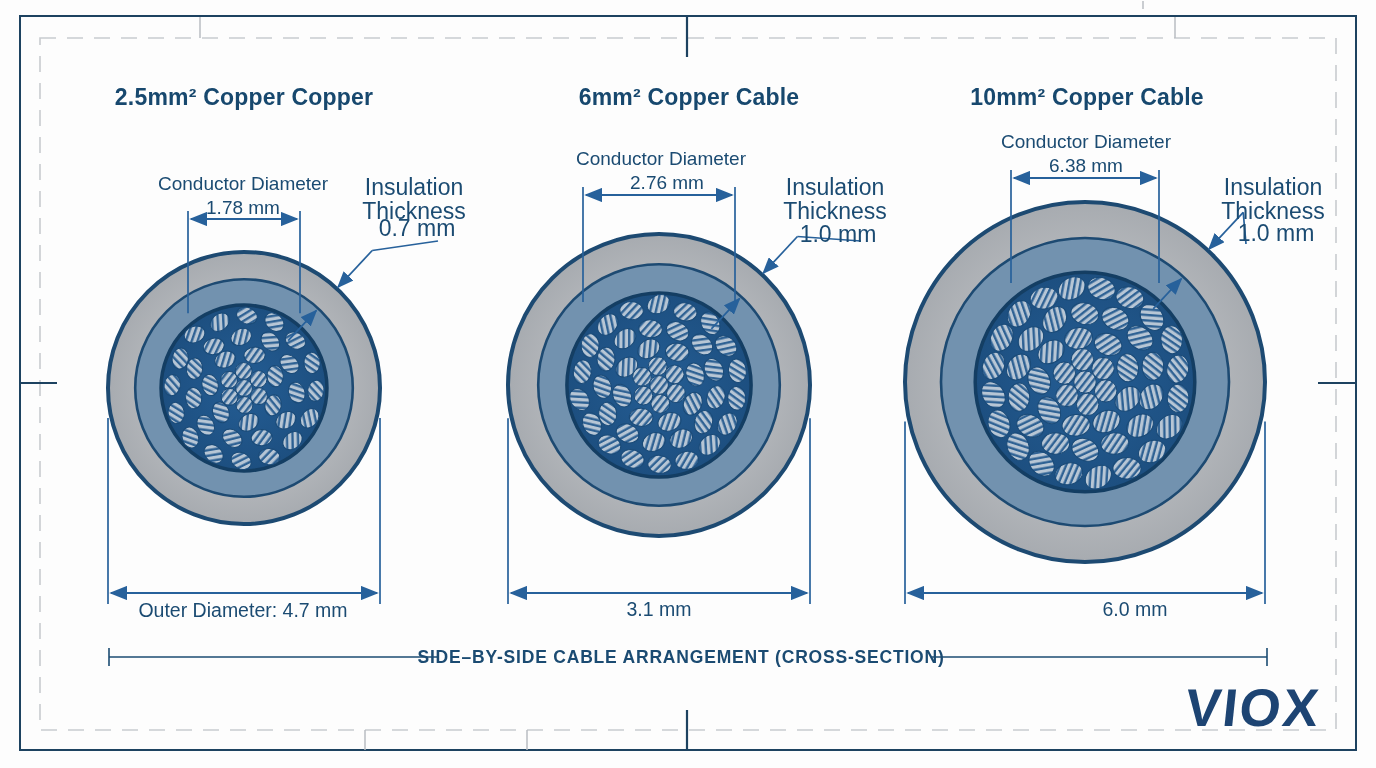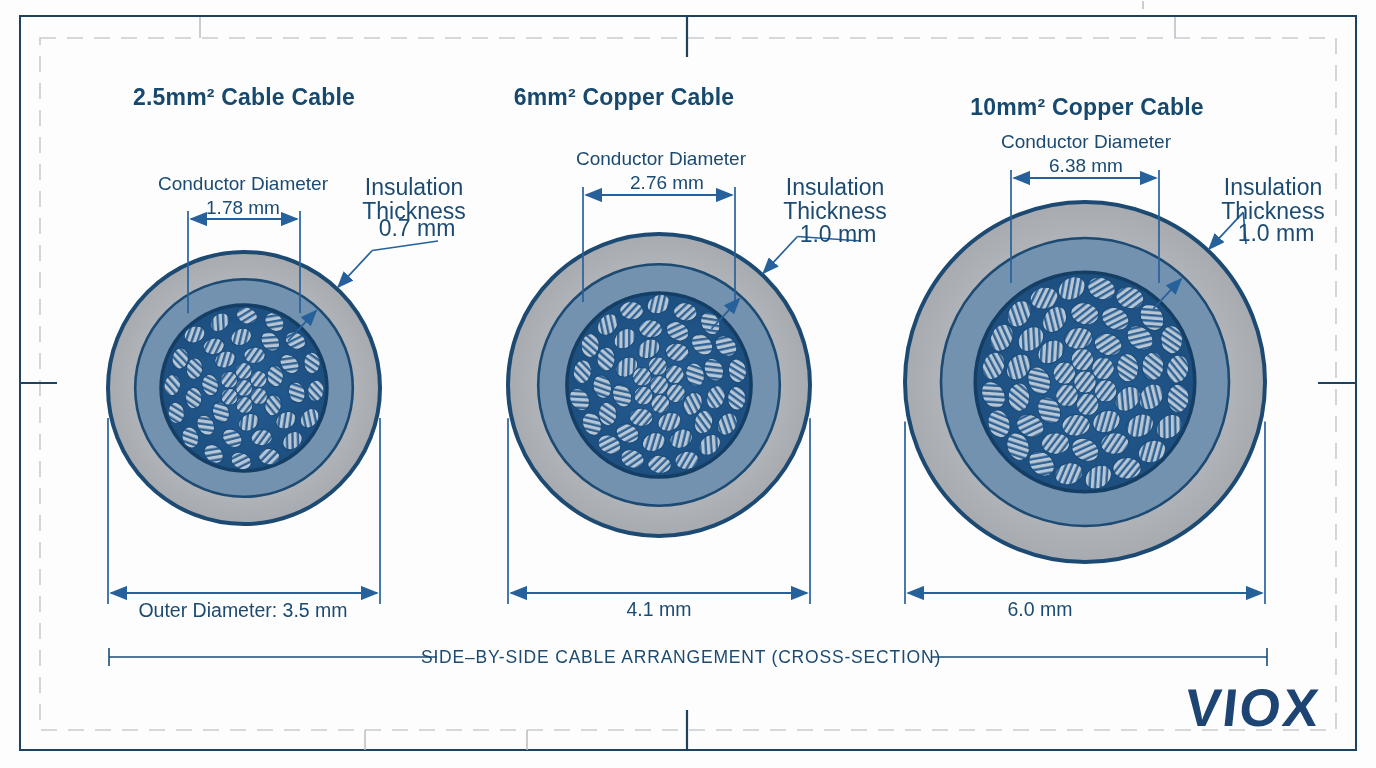--- a/index.html
+++ b/index.html
@@ -11,21 +11,21 @@
   #diagram{position:absolute;left:0;top:0;}
   .lbl{
     position:absolute;transform:translate(-50%,-50%);
     white-space:nowrap;color:#1b4b72;text-align:center;
   }
   .cable-title{font-size:23px;font-weight:700;color:#17486e;letter-spacing:.2px;}
   .dim-label{font-size:19px;}
   .dim-value{font-size:19px;}
   .ins-line{font-size:23px;}
   .outer-label{font-size:19.5px;}
-  .footer-caption{font-size:17.5px;letter-spacing:.8px;color:#1b4b72;}
+  .footer-caption{font-size:17.5px;letter-spacing:.8px;color:#1b4b72;font-weight:bold;}
   .logo{
     font-size:53px;font-weight:800;color:#1d4473;letter-spacing:2px;
     transform:translate(-50%,-50%) skewX(-6deg);
   }
 </style>
 </head>
 <body>
 
 <svg id="diagram" width="1376" height="768" viewBox="0 0 1376 768">
     <defs>
@@ -235,38 +235,38 @@
     <line x1="908" y1="593" x2="1262" y2="593" stroke="#27619b" stroke-width="1.8" marker-start="url(#arr)" marker-end="url(#arr)"></line>
     <polyline points="1246,244 1243.2,212.3" fill="none" stroke="#27619b" stroke-width="1.7"></polyline>
     <line x1="1243.2236195344997" y1="212.32594122435245" x2="1209.1237015313748" y2="248.893626305311" stroke="#27619b" stroke-width="1.7" marker-end="url(#arr)"></line>
     <line x1="1153.1998360062498" y1="308.8646298380829" x2="1181.1617687688122" y2="278.879128071697" stroke="#27619b" stroke-width="1.7" marker-end="url(#arr)"></line>
     <line x1="109" y1="657" x2="437" y2="657" stroke="#1b4b72" stroke-width="1.6"></line>
     <line x1="932" y1="657" x2="1267" y2="657" stroke="#1b4b72" stroke-width="1.6"></line>
     <line x1="109" y1="648" x2="109" y2="666" stroke="#1b4b72" stroke-width="1.6"></line>
     <line x1="1267" y1="648" x2="1267" y2="666" stroke="#1b4b72" stroke-width="1.6"></line>
   </svg>
 
-<div class="lbl cable-title" style="left:244px;top:97px">2.5mm² Cable Cable</div>
+<div class="lbl cable-title" style="left:244px;top:97px">2.5mm² Copper Copper</div>
 <div class="lbl dim-label" style="left:243px;top:184px">Conductor Diameter</div>
 <div class="lbl dim-value" style="left:243px;top:208px">1.78 mm</div>
 <div class="lbl ins-line" style="left:414px;top:187px">Insulation</div>
 <div class="lbl ins-line" style="left:414px;top:211px">Thickness</div>
 <div class="lbl ins-line" style="left:417px;top:228px">0.7 mm</div>
-<div class="lbl outer-label" style="left:243px;top:610px">Outer Diameter: 3.5 mm</div>
-
-<div class="lbl cable-title" style="left:624px;top:97px">6mm² Copper Cable</div>
+<div class="lbl outer-label" style="left:243px;top:610px">Outer Diameter: 4.7 mm</div>
+
+<div class="lbl cable-title" style="left:689px;top:97px">6mm² Copper Cable</div>
 <div class="lbl dim-label" style="left:661px;top:159px">Conductor Diameter</div>
 <div class="lbl dim-value" style="left:667px;top:183px">2.76 mm</div>
 <div class="lbl ins-line" style="left:835px;top:187px">Insulation</div>
 <div class="lbl ins-line" style="left:835px;top:211px">Thickness</div>
 <div class="lbl ins-line" style="left:838px;top:234px">1.0 mm</div>
-<div class="lbl outer-label" style="left:659px;top:609px">4.1 mm</div>
-
-<div class="lbl cable-title" style="left:1087px;top:107px">10mm² Copper Cable</div>
+<div class="lbl outer-label" style="left:659px;top:609px">3.1 mm</div>
+
+<div class="lbl cable-title" style="left:1087px;top:97px">10mm² Copper Cable</div>
 <div class="lbl dim-label" style="left:1086px;top:142px">Conductor Diameter</div>
 <div class="lbl dim-value" style="left:1086px;top:166px">6.38 mm</div>
 <div class="lbl ins-line" style="left:1273px;top:187px">Insulation</div>
 <div class="lbl ins-line" style="left:1273px;top:211px">Thickness</div>
 <div class="lbl ins-line" style="left:1276px;top:233px">1.0 mm</div>
-<div class="lbl outer-label" style="left:1040px;top:609px">6.0 mm</div>
+<div class="lbl outer-label" style="left:1135px;top:609px">6.0 mm</div>
 
 <div class="lbl footer-caption" style="left:681px;top:657px">SIDE–BY-SIDE CABLE ARRANGEMENT (CROSS-SECTION)</div>
 <div class="lbl logo" style="left:1253px;top:707px">VIOX</div>
 
 </body></html>

